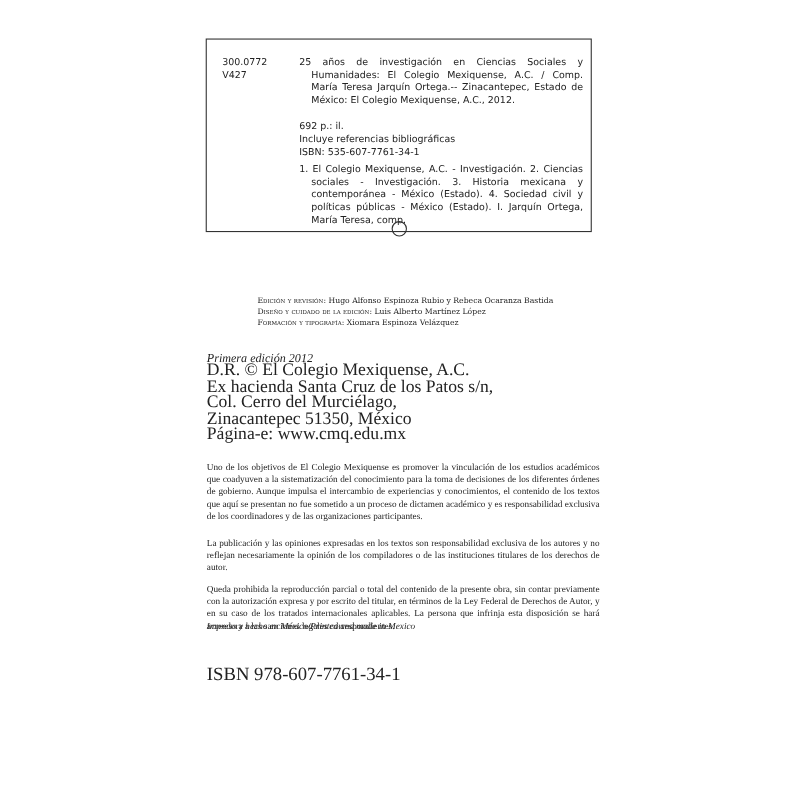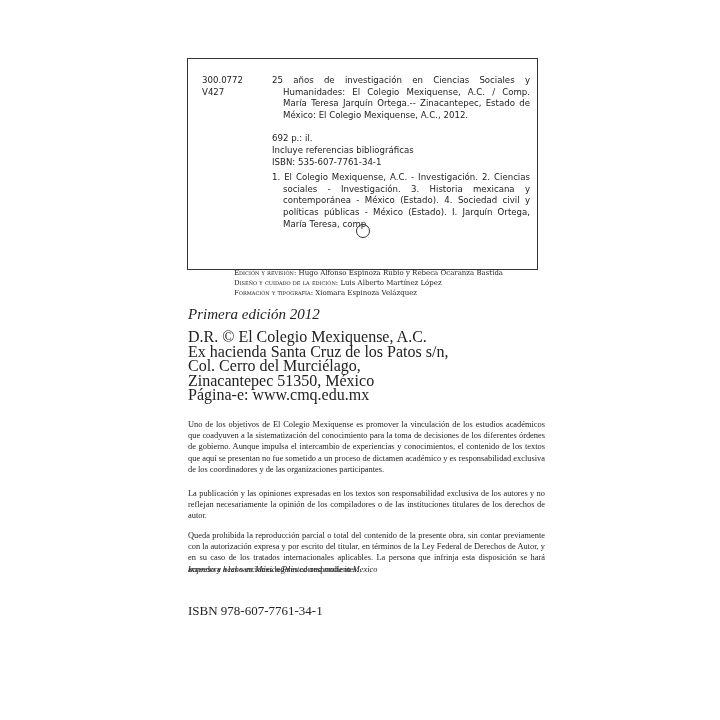--- a/index.html
+++ b/index.html
@@ -1,38 +1,38 @@
 <!DOCTYPE html>
 <html><head>
 <meta charset="utf-8">
 <style>
   html, body { margin:0; padding:0; }
   body { width:720px; height:720px; background:#ffffff; position:relative; overflow:hidden; color:#1a1a1a; }
   .page { position:absolute; left:0; top:0; width:720px; height:720px; }
-  .catalog-box { position:absolute; left:187px; top:58px; width:351px; height:212px; border:1px solid #333; box-sizing:border-box; font-family:"DejaVu Sans", sans-serif; font-size:8.6px; line-height:11.6px; color:#222; }
+  .catalog-box { position:absolute; left:187px; top:35px; width:351px; height:176px; border:1px solid #333; box-sizing:border-box; font-family:"DejaVu Sans", sans-serif; font-size:8.6px; line-height:11.6px; color:#222; }
   .call-number { position:absolute; left:14px; top:16px; }
   .call-number div { white-space:nowrap; }
   .entry { position:absolute; left:84px; top:16px; width:258px; }
   .hang { padding-left:11px; text-indent:-11px; text-align:justify; }
   .entry-block { margin-top:12px; }
   .entry-block div { white-space:nowrap; }
   .subjects { margin-top:4px; text-align:justify; padding-left:11px; text-indent:-11px; }
   .circle { position:absolute; left:168px; top:165px; width:12px; height:12px; border:1px solid #333; border-radius:50%; }
   .credits { position:absolute; left:188px; top:268px; font-family:"DejaVu Serif", serif; font-size:7px; line-height:10px; color:#222;margin-left:46px; }
   .credits div { white-space:nowrap; }
   .credits .role { font-variant:small-caps; }
-  .edition { position:absolute; left:188px; top:306px; font-family:"Liberation Serif", serif; font-style:italic; font-size:15px; color:#222; }
+  .edition { position:absolute; left:188px; top:320px; font-family:"Liberation Serif", serif; font-style:italic; font-size:11px; color:#222; }
   .address { position:absolute; left:188px; top:330px; font-family:"Liberation Serif", serif; font-size:16px; line-height:14.5px; color:#222; }
   .address div { white-space:nowrap; }
   .para { position:absolute; left:188px; width:357px; font-family:"Liberation Serif", serif; font-size:8.4px; line-height:11.2px; color:#222; text-align:justify; }
   .p1 { top:419px; }
   .p2 { top:488px; }
   .p3 { top:530px; }
   .printed { position:absolute; left:188px; top:565px; font-family:"Liberation Serif", serif; font-style:italic; font-size:8.4px; color:#222; white-space:nowrap; }
-  .isbn-bottom { position:absolute; left:188px; top:603px; font-family:"Liberation Serif", serif; font-size:13px; color:#222; white-space:nowrap; }
+  .isbn-bottom { position:absolute; left:188px; top:603px; font-family:"Liberation Serif", serif; font-size:17px; color:#222; white-space:nowrap; }
 </style>
 </head>
 <body>
 
 <div class="page">
 
   <div class="catalog-box">
     <div class="call-number">
       <div>300.0772</div>
       <div>V427</div>

